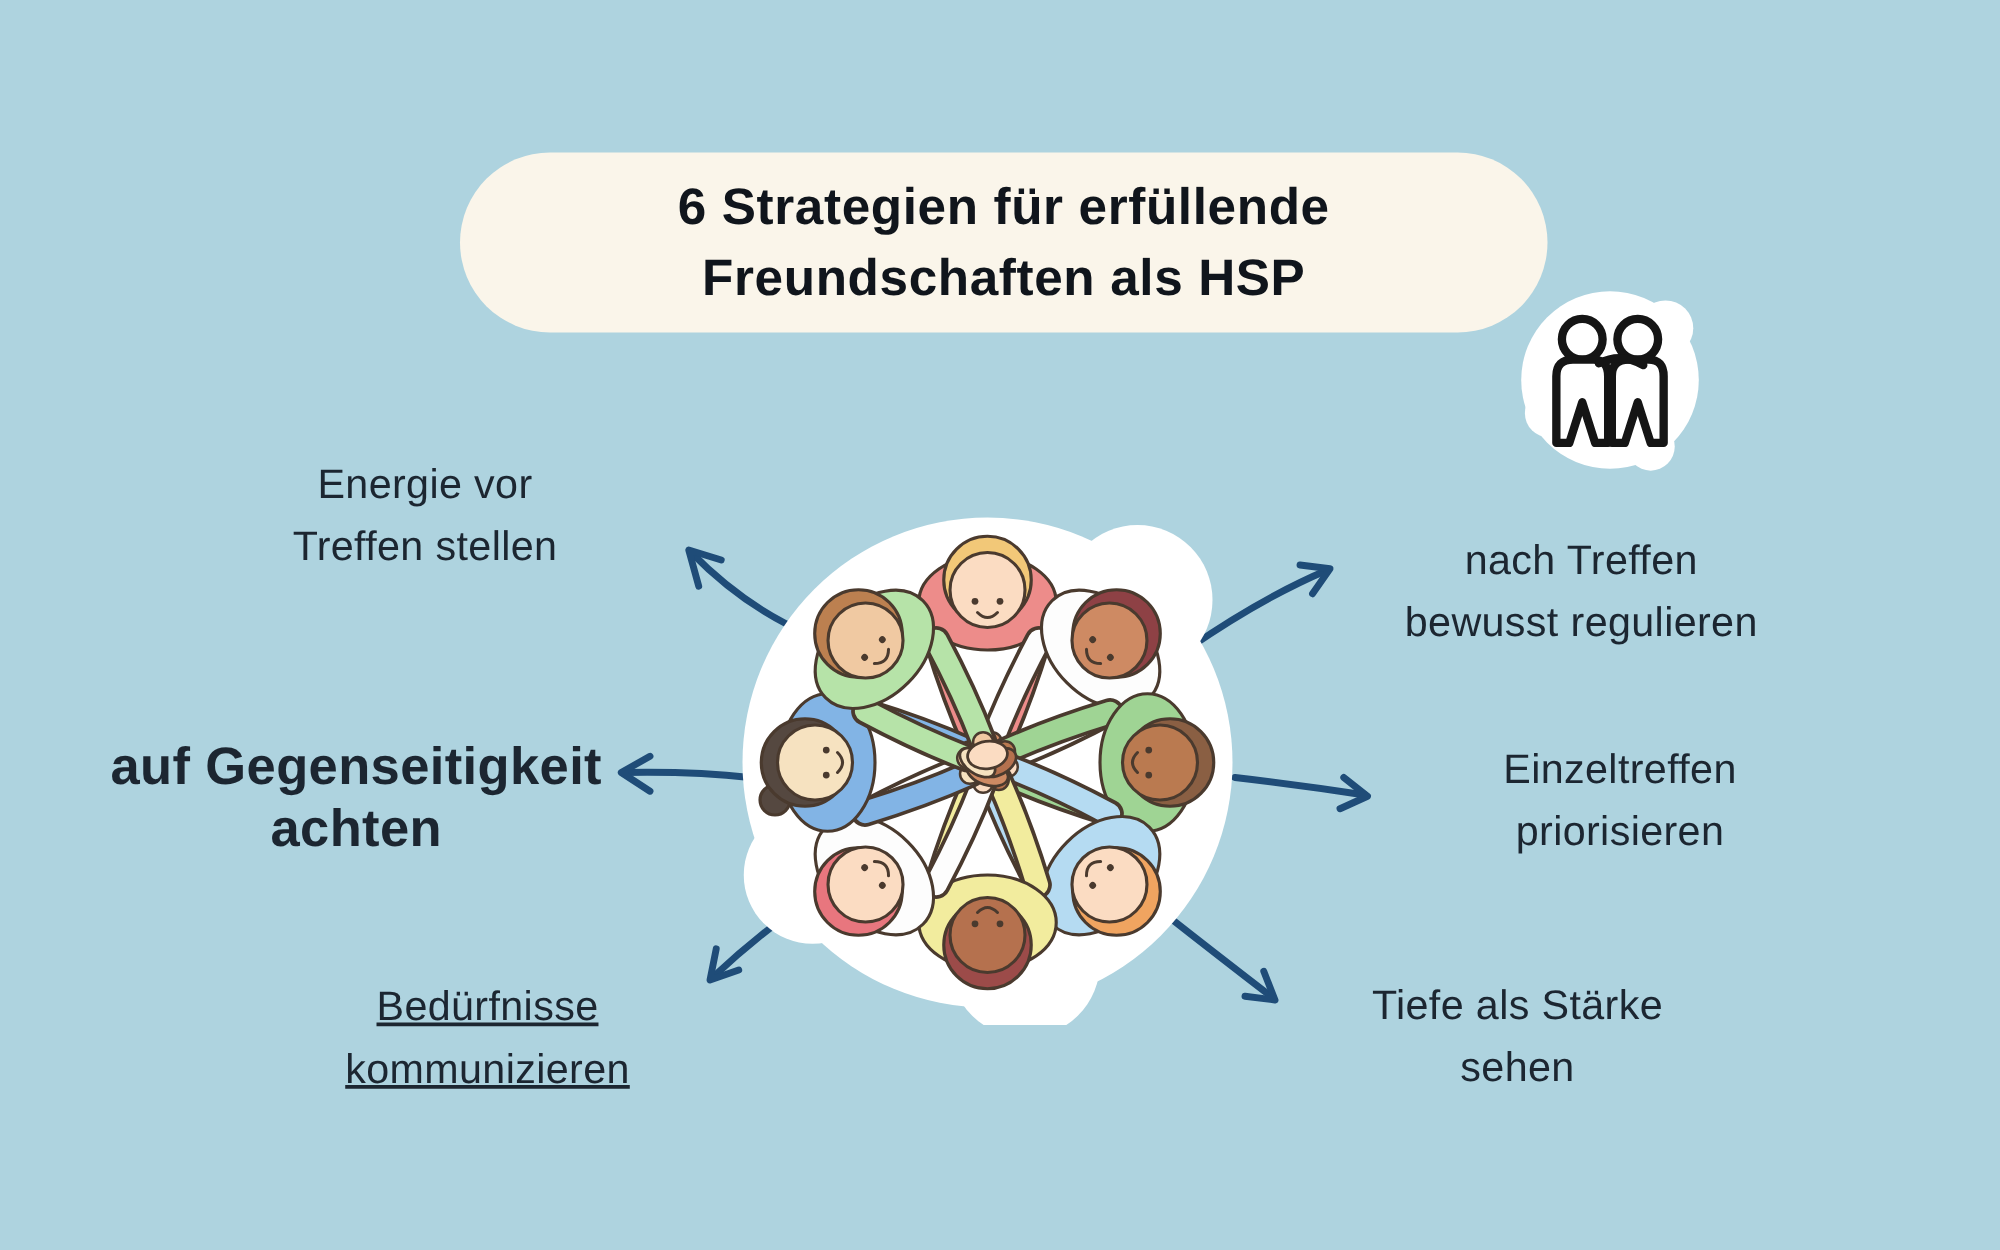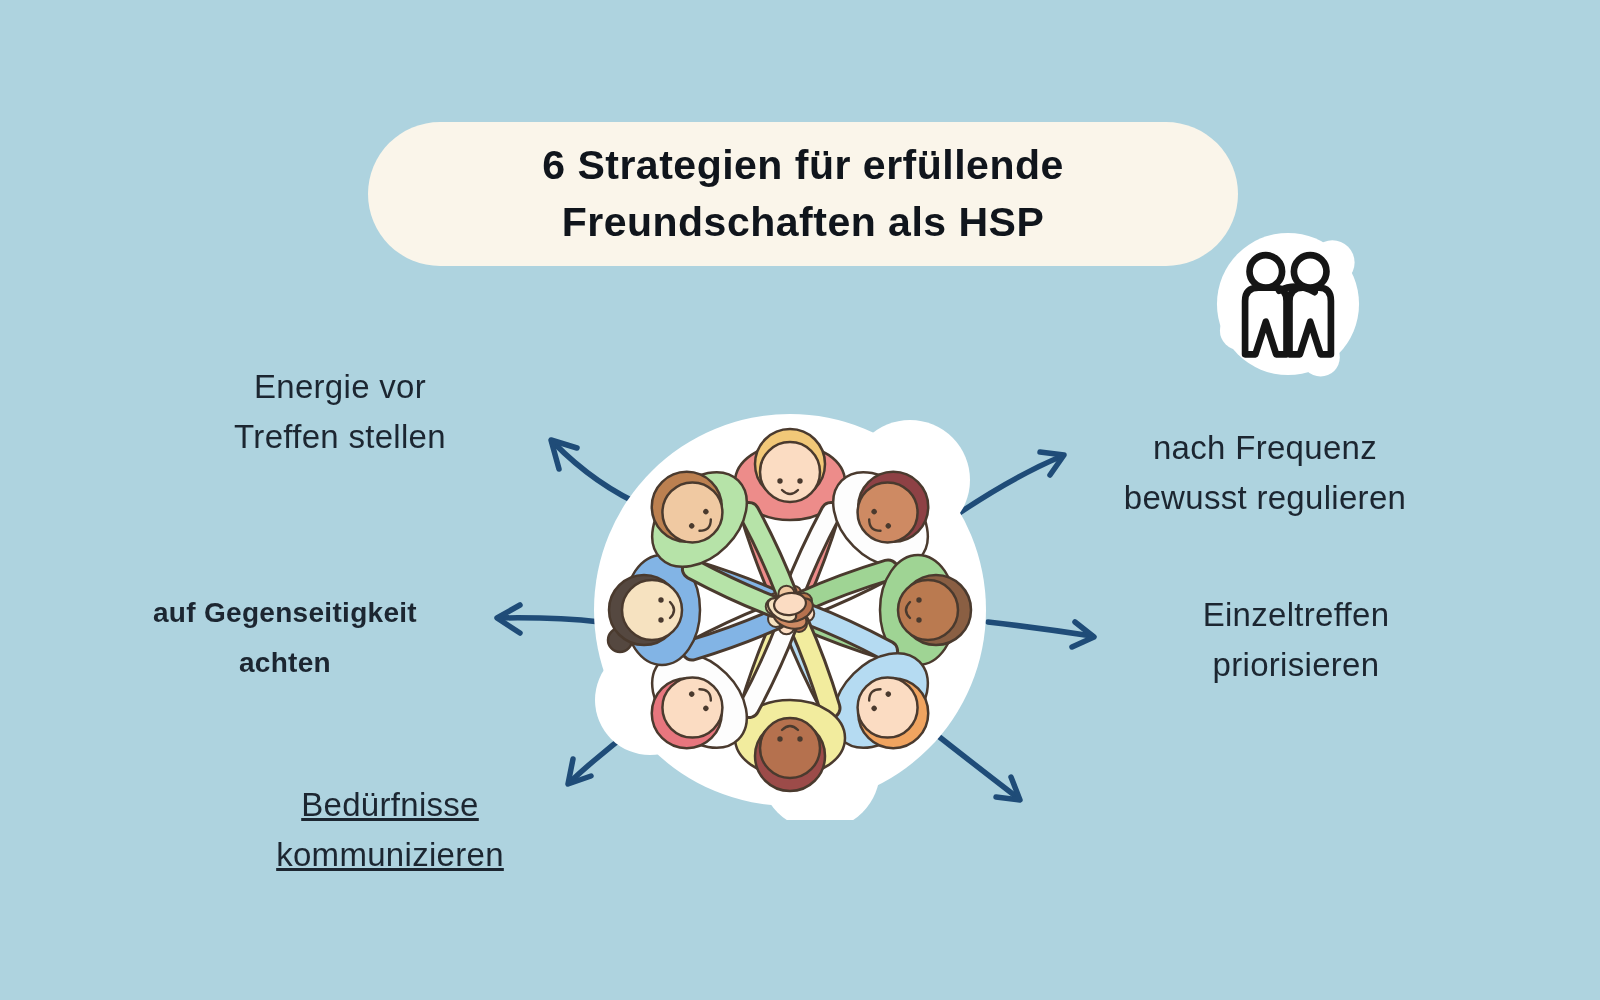--- a/index.html
+++ b/index.html
@@ -24,21 +24,21 @@
 
   .badge{
     position:absolute;left:1210px;top:230px;width:156px;height:148px;
   }
 
   .label{
     position:absolute;white-space:pre-line;text-align:center;
     font-size:33px;line-height:50px;color:var(--text,#1C2631);
     letter-spacing:.3px;width:420px;
   }
-  .label.bold{font-weight:700;font-size:28px;width:510px;}
+  .label.bold{font-weight:700;font-size:42px;width:510px;}
 
   .arrows,.illustration{position:absolute;}
   .arrows{left:0;top:0;}
   .illustration{left:580px;top:400px;}
 </style>
 </head>
 <body>
 
 <div class="stage">
 
@@ -62,24 +62,26 @@
       <path d="M -6 -9 Q 6 -15 18 -8" fill="none"></path>
     </g>
   </svg>
 
   <div class="label" style="left:130px;top:362px;">Energie vor
 Treffen stellen</div>
   <div class="label bold" style="left:30px;top:588px;">auf Gegenseitigkeit
 achten</div>
   <div class="label" style="left:180px;top:780px;text-decoration:underline;">Bedürfnisse
 kommunizieren</div>
-  <div class="label" style="left:1055px;top:423px;">nach Frequenz
+  <div class="label" style="left:1055px;top:423px;">nach Treffen
 bewusst regulieren</div>
   <div class="label" style="left:1086px;top:590px;">Einzeltreffen
 priorisieren</div>
+  <div class="label" style="left:1004px;top:779px;">Tiefe als Stärke
+sehen</div>
 
   <svg class="arrows" width="1600" height="1000" viewBox="0 0 1600 1000" fill="none" stroke-linecap="round" stroke-linejoin="round">
     <g stroke="#1F4C78" stroke-width="5.5" class="arrowset">
       <g>
         <path d="M 648 508 Q 596 486 553 442"></path>
         <path d="M 577 448 L 551 440 L 559 469"></path>
       </g>
       <g>
         <path d="M 600 622 Q 556 617 499 618"></path>
         <path d="M 520 605 L 497 618 L 520 633"></path>

